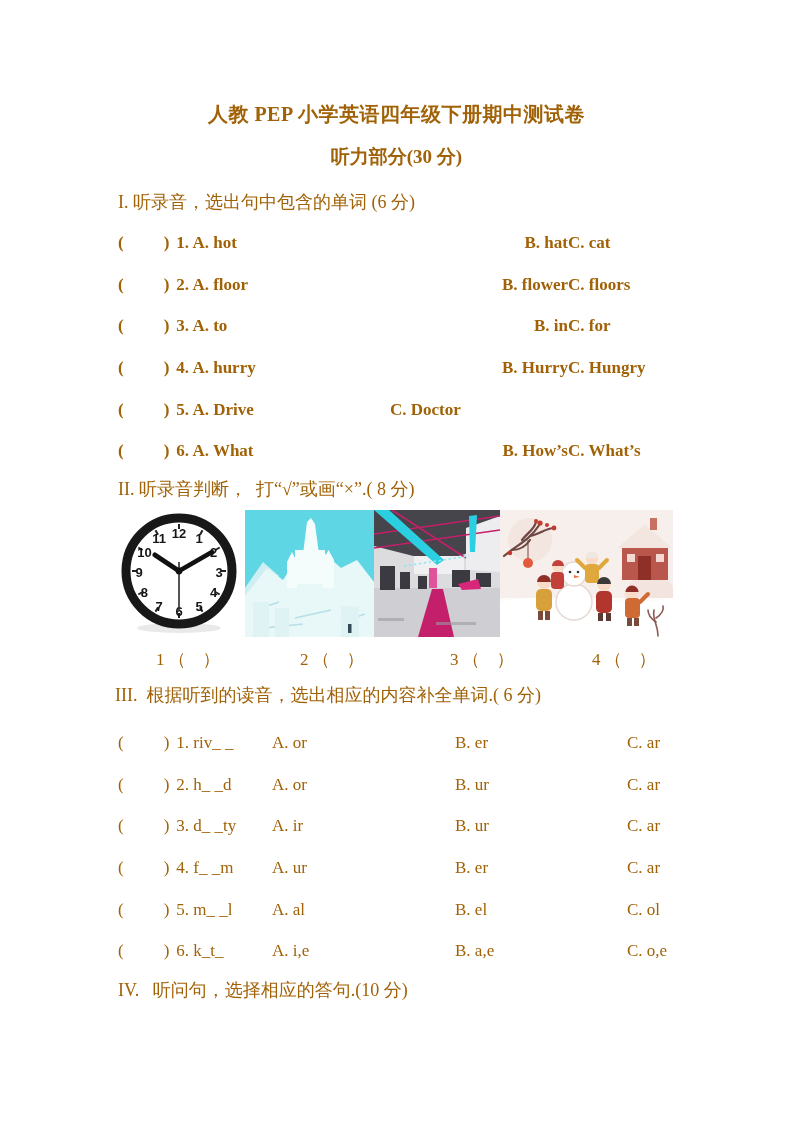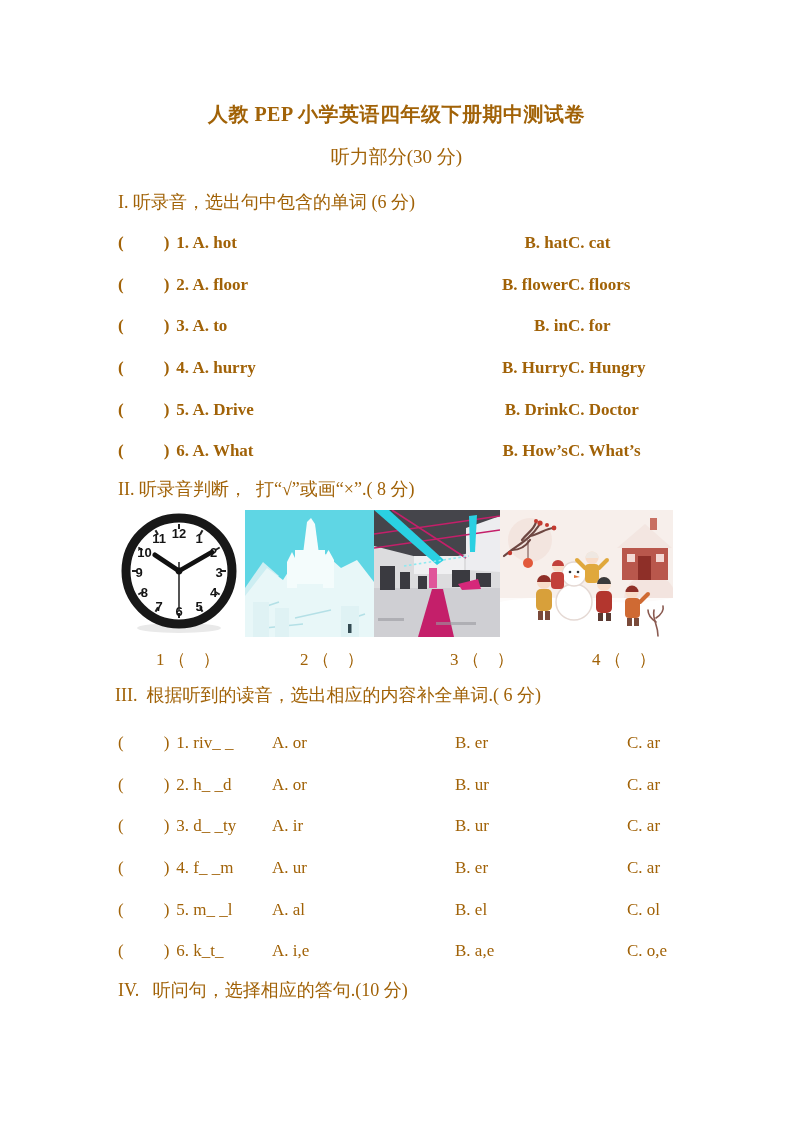--- a/index.html
+++ b/index.html
@@ -7,21 +7,21 @@
     position:relative;width:793px;height:1122px;background:#ffffff;
     font-family:"Liberation Serif","DejaVu Serif",serif;color:#a16207;
     overflow:hidden;
   }
   .doc-title{
     position:absolute;top:101px;left:0;right:0;text-align:center;
     font-size:20px;font-weight:bold;letter-spacing:.5px;white-space:pre;
   }
   .doc-subtitle{
     position:absolute;top:144px;left:0;right:0;text-align:center;
-    font-size:19px;font-weight:normal;white-space:pre;
+    font-size:19px;font-weight:bold;white-space:pre;
   }
   .sec-heading{position:absolute;font-size:18px;white-space:pre;}
   #p1h{top:190px;left:118px;}
   #p2h{top:477px;left:118px;}
   #p3h{top:683px;left:115px;}
   #p4h{top:978px;left:118px;}
 
   .qblock{position:absolute;left:118px;right:28px;}
   #p1rows{top:222px;font-weight:bold;}
   #p3rows{top:722px;font-family:Liberation Serif, serif;}
@@ -68,21 +68,20 @@
       <span class="cb">B. in</span>
       <span class="cc">C. for</span>
     </div>
     <div class="qrow">
       <span class="c1"><span>(</span><span class="paren-gap"></span><span>)</span><span class="qtext">4. A. hurry</span></span>
       <span class="cb">B. Hurry</span>
       <span class="cc">C. Hungry</span>
     </div>
     <div class="qrow">
       <span class="c1"><span>(</span><span class="paren-gap"></span><span>)</span><span class="qtext">5. A. Drive</span></span>
-      <span class="cb">B. Drink</span>
       <span class="cc">C. Doctor</span>
     </div>
     <div class="qrow">
       <span class="c1"><span>(</span><span class="paren-gap"></span><span>)</span><span class="qtext">6. A. What</span></span>
       <span class="cb">B. How’s</span>
       <span class="cc">C. What’s</span>
     </div>
   </div>
 
   <div class="sec-heading" id="p2h">II. 听录音判断，  打“√”或画“×”.( 8 分)</div>

